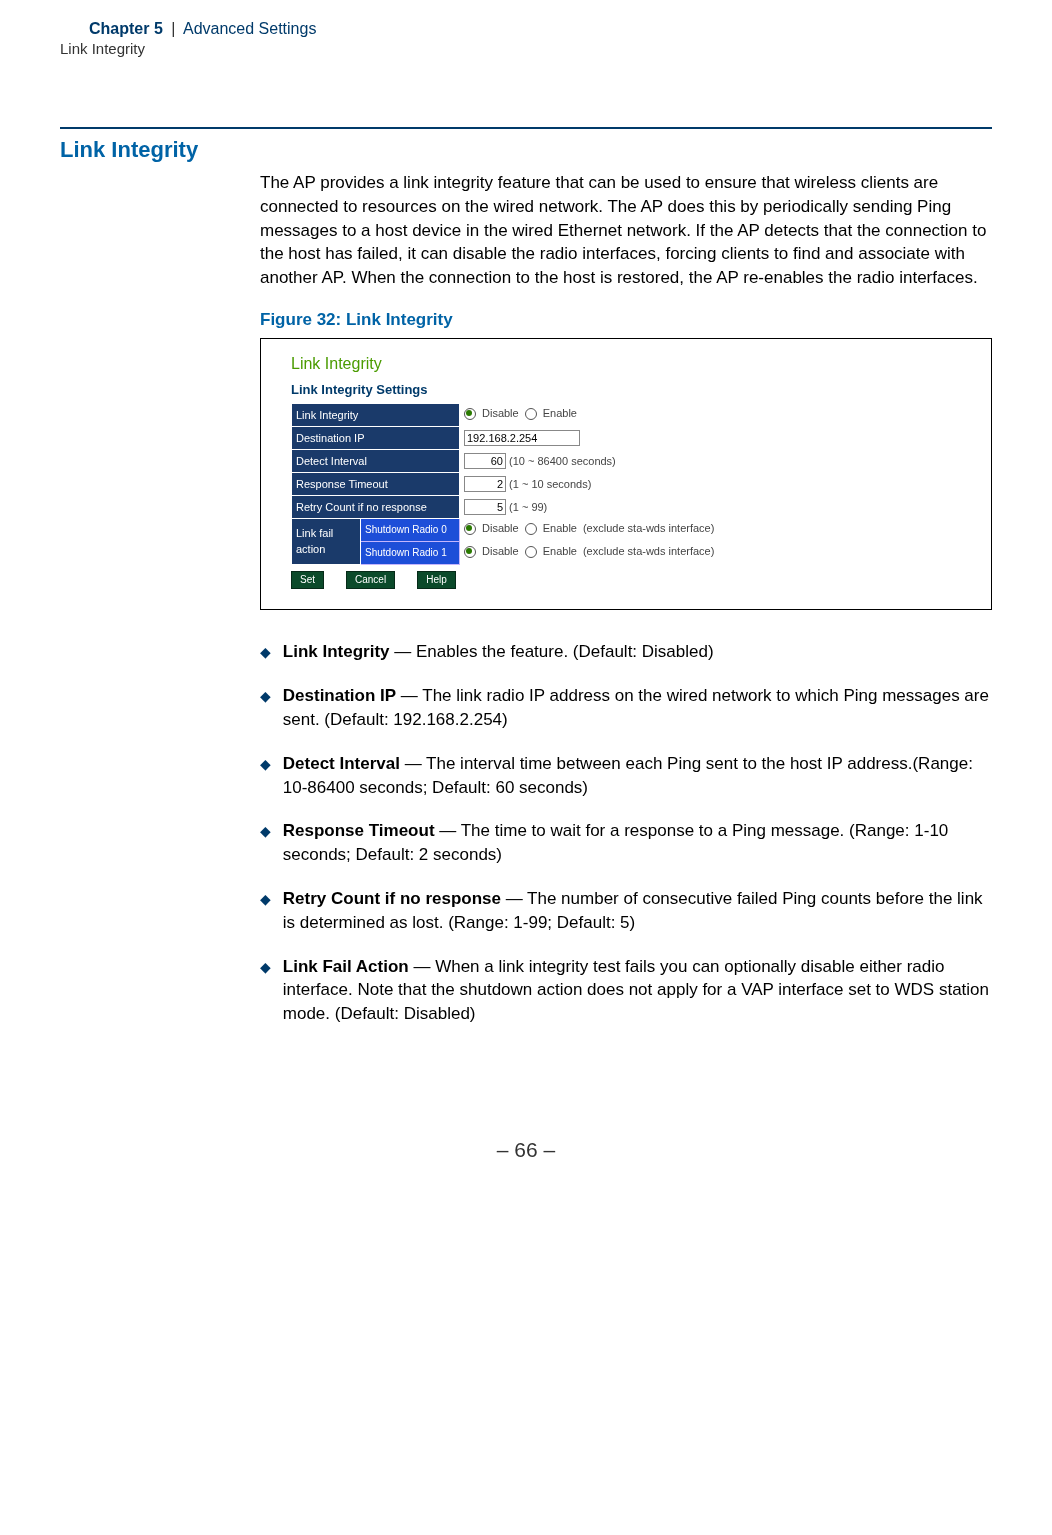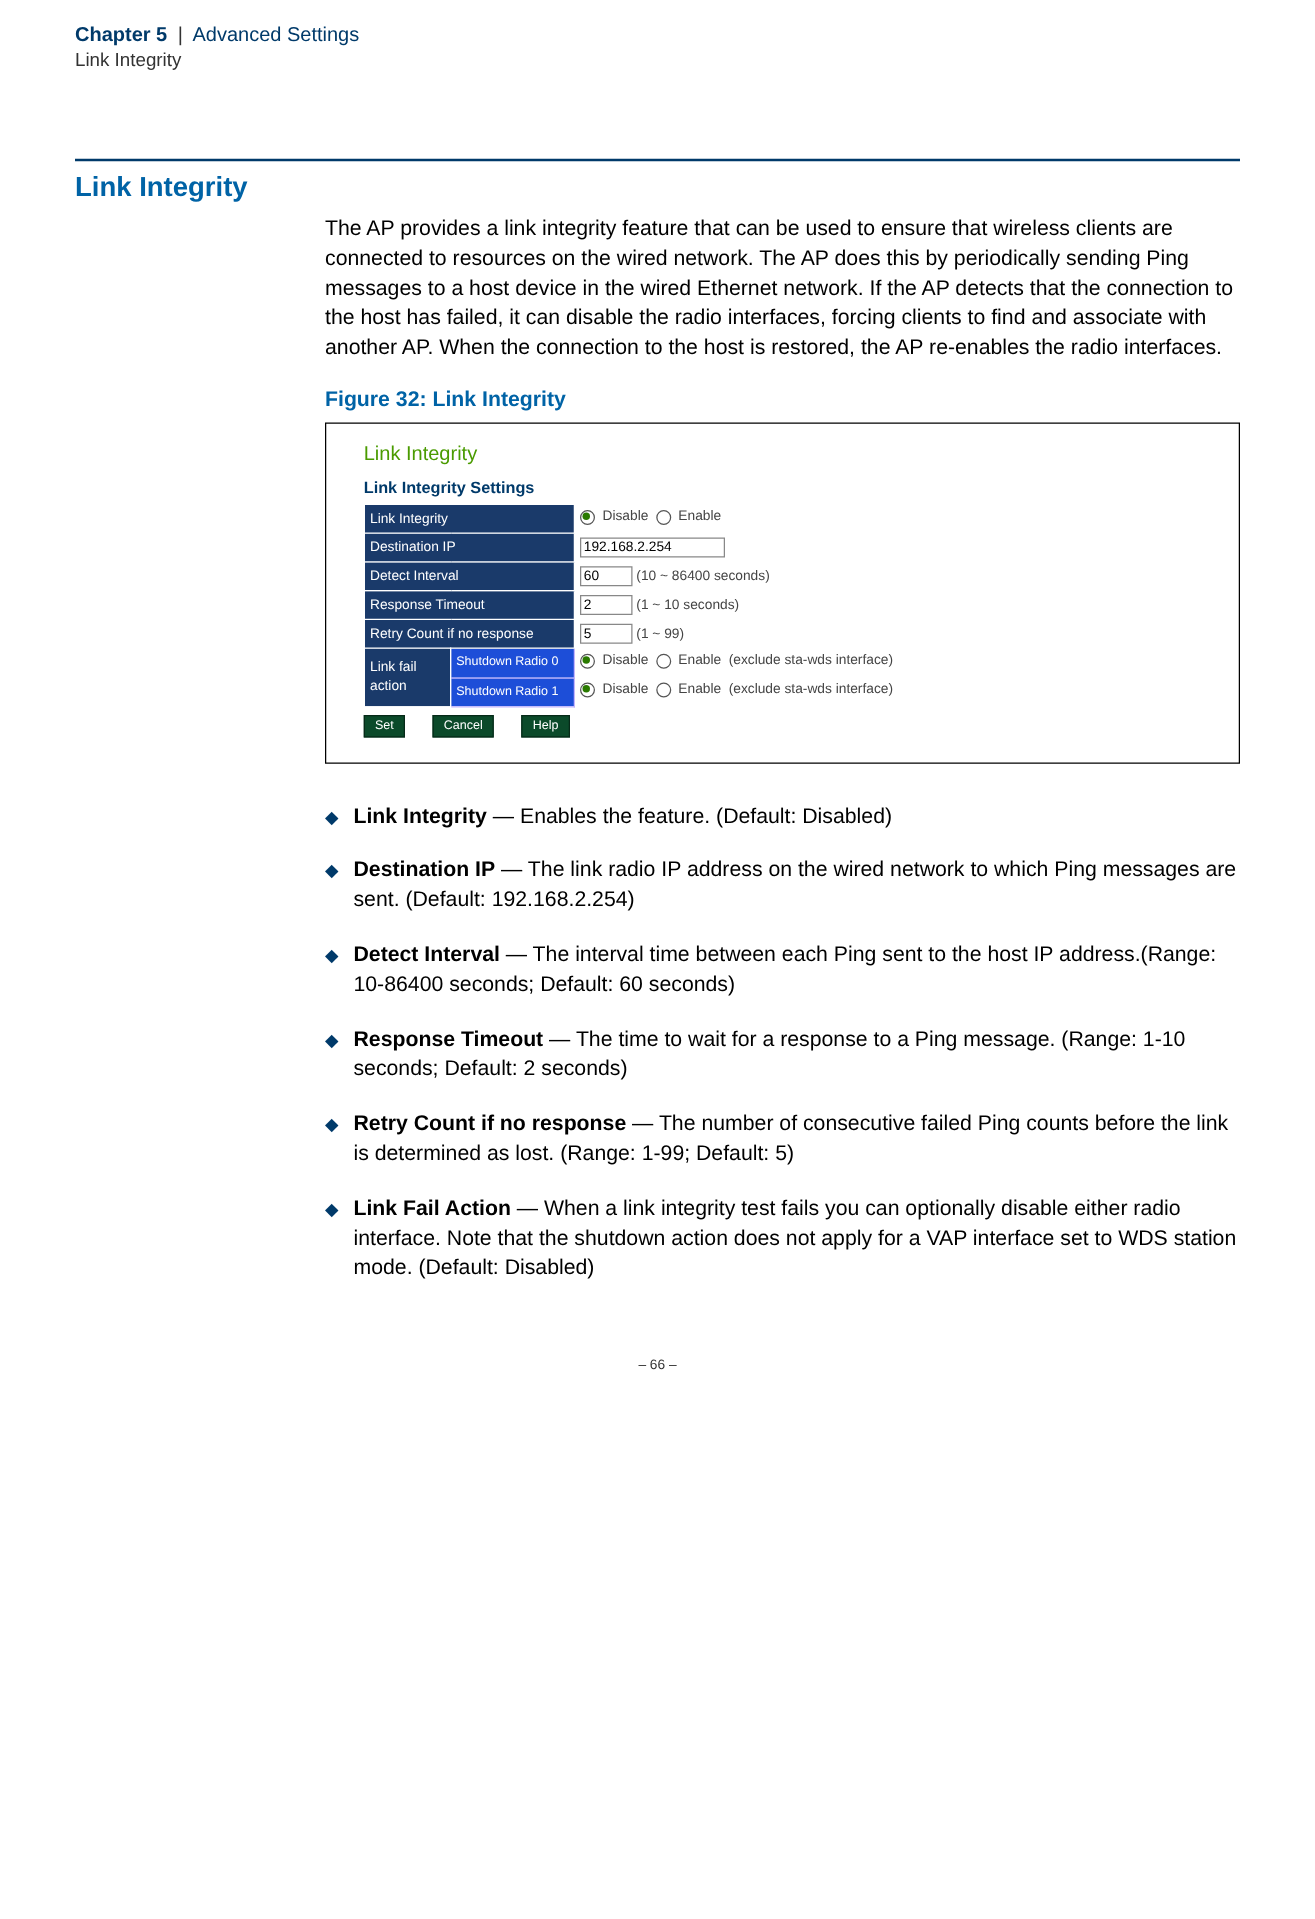--- a/index.html
+++ b/index.html
@@ -9,20 +9,21 @@
     color: #000;
     background: #fff;
     width: 1052px;
   }
   .page {
     padding: 20px 60px 40px 60px;
   }
   .header-row {
     font-size: 16px;
     margin-bottom: 2px;
+    margin-left: 29px;
   }
   .chapter-label {
     color: #003a6a;
     font-weight: bold;
   }
   .chapter-sub {
     color: #003a6a;
   }
   .header-sep {
     color: #333;
@@ -102,21 +103,21 @@
   .fig-value-cell {
     color: #444;
   }
   .fig-input {
     border: 1px solid #888;
     font-size: 11px;
     padding: 0 2px;
     height: 14px;
   }
   .fig-input-ip { width: 110px; }
-  .fig-input-sm { width: 36px; }
+  .fig-input-sm { width: 36px; text-align: right; }
   .fig-radio-group {
     display: inline-flex;
     align-items: center;
     gap: 6px;
     color: #444;
   }
   .radio-dot {
     display: inline-block;
     width: 10px;
     height: 10px;
@@ -159,23 +160,23 @@
     margin: 3px 12px 0 0;
   }
   .li-body {
     flex: 1;
   }
   .li-title {
     font-weight: bold;
   }
   .footer {
     text-align: center;
-    font-size: 11px;
+    font-size: 21px;
     color: #333;
-    margin-top: 60px;
+    margin-top: 112px;
   }
 </style>
 </head>
 <body>
 
 <div class="page">
   <div class="header-row">
     <span class="chapter-label">Chapter 5</span>
     <span class="header-sep">|</span>
     <span class="chapter-sub">Advanced Settings</span>

